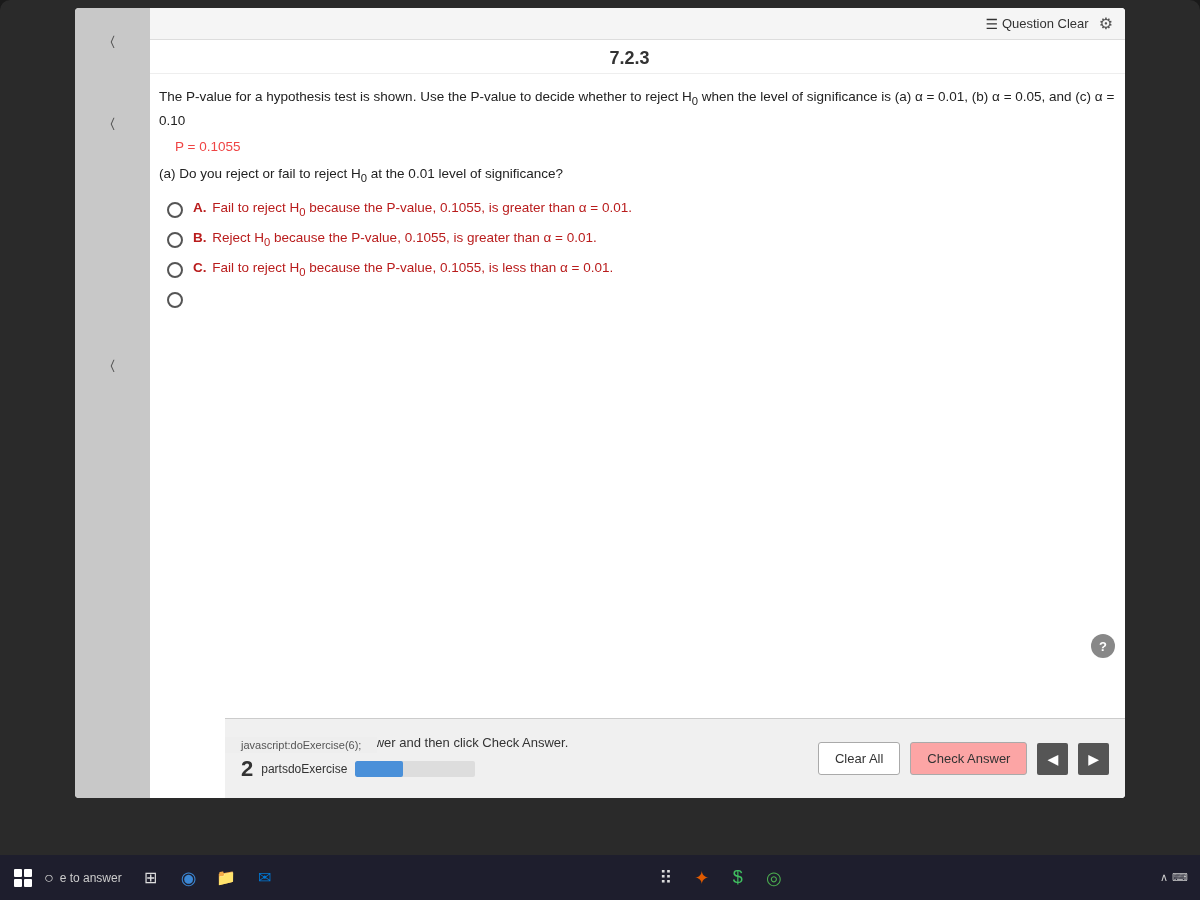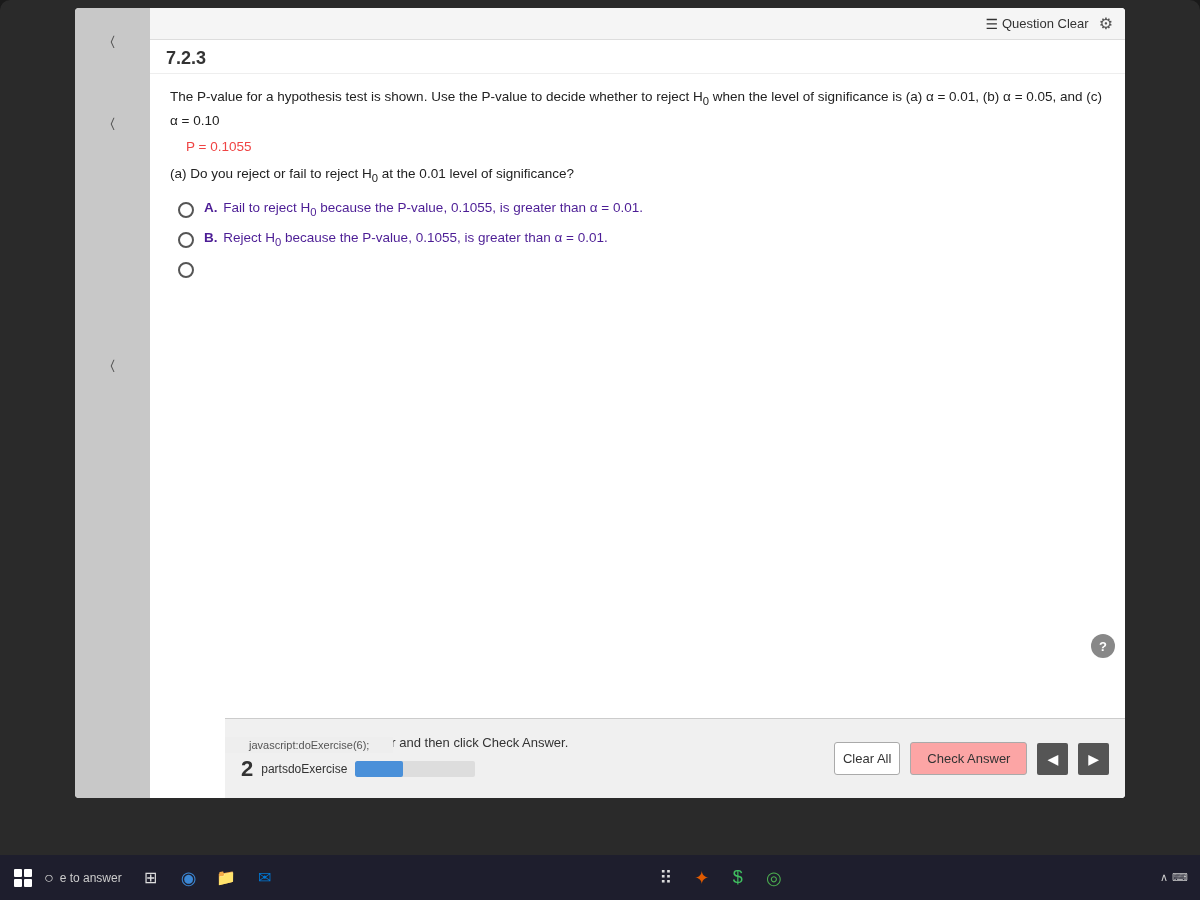--- a/index.html
+++ b/index.html
@@ -96,25 +96,26 @@
       font-size: 16px;
     }
 
     
     .question-number {
       padding: 8px 32px 4px 16px;
       font-size: 18px;
       font-weight: bold;
       color: #333;
       border-bottom: 1px solid #eee;
+      text-align: center;
     }
 
     
     .question-body {
-      padding: 12px 20px;
+      padding: 12px 9px;
       flex: 1;
       overflow-y: auto;
     }
 
     .question-text {
       font-size: 13.5px;
       color: #222;
       line-height: 1.6;
       margin-bottom: 8px;
     }
@@ -139,21 +140,21 @@
       flex-direction: column;
       gap: 12px;
       margin-left: 8px;
     }
 
     .option-item {
       display: flex;
       align-items: flex-start;
       gap: 10px;
       font-size: 13.5px;
-      color: #4c1d95;
+      color: #b91c1c;
       cursor: pointer;
     }
 
     .radio-circle {
       width: 16px;
       height: 16px;
       border: 2px solid #555;
       border-radius: 50%;
       flex-shrink: 0;
       margin-top: 2px;
@@ -230,21 +231,21 @@
 
     .bottom-right {
       display: flex;
       align-items: center;
       gap: 10px;
     }
 
     .clear-all-btn {
       background: white;
       border: 1px solid #aaa;
-      padding: 8px 8px;
+      padding: 8px 16px;
       font-size: 13px;
       color: #333;
       cursor: pointer;
       border-radius: 3px;
     }
 
     .check-answer-btn {
       background: #fca5a5;
       border: 1px solid #aaa;
       padding: 8px 16px;
@@ -344,21 +345,21 @@
       border-radius: 1px;
     }
 
     .status-bar {
       position: absolute;
       bottom: 45px;
       left: 75px;
       background: #eee;
       font-size: 11px;
       color: #555;
-      padding: 2px 24px;
+      padding: 2px 16px;
     }
 
     .help-question-mark {
       position: absolute;
       right: 10px;
       bottom: 140px;
       width: 24px;
       height: 24px;
       background: #888;
       border-radius: 50%;
@@ -417,20 +418,26 @@
           </span>
         </li>
         <li class="option-item">
           <div class="radio-circle"></div>
           <span>
             <span class="option-label">B.</span> Reject  H<sub>0</sub> because the P-value, 0.1055, is greater than α = 0.01.
           </span>
         </li>
         <li class="option-item">
           <div class="radio-circle"></div>
+          <span>
+            <span class="option-label">C.</span> Fail to reject H<sub>0</sub> because the P-value, 0.1055, is less than α = 0.01.
+          </span>
+        </li>
+        <li class="option-item">
+          <div class="radio-circle"></div>
         </li>
       </ul>
     </div>
 
     <div class="help-question-mark">?</div>
 
     <div class="bottom-bar">
       <div class="bottom-left">
         <span class="click-instruction">Click to select your answer and then click Check Answer.</span>
         <div class="parts-remaining">

